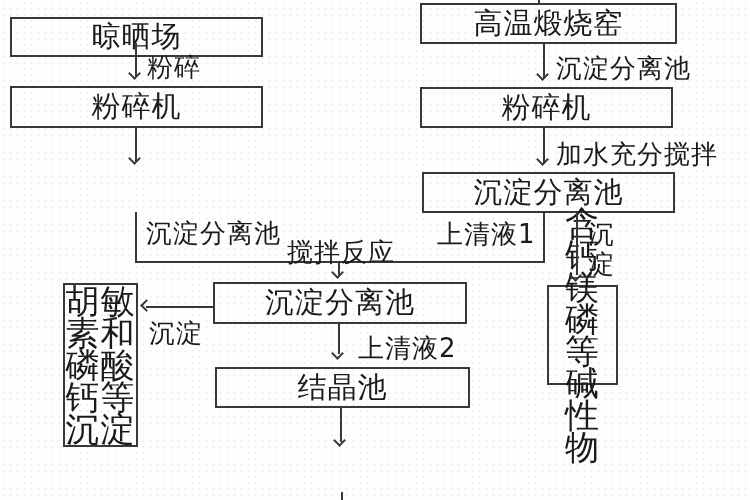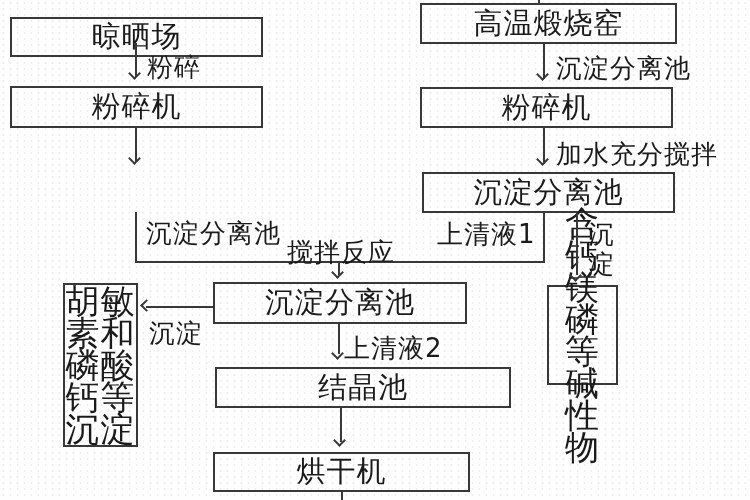--- a/index.html
+++ b/index.html
@@ -45,22 +45,21 @@
 <div id="canvas">
 
   <div class="box" style="left:10px;top:17px;width:253px;height:40px">晾晒场</div>
   <div class="box" style="left:10px;top:86px;width:253px;height:42px">粉碎机</div>
 
   <div class="box" style="left:420px;top:3px;width:257px;height:41px">高温煅烧窑</div>
   <div class="box" style="left:420px;top:87px;width:253px;height:41px">粉碎机</div>
   <div class="box" style="left:422px;top:172px;width:253px;height:41px">沉淀分离池</div>
 
   <div class="box" style="left:213px;top:282px;width:254px;height:42px">沉淀分离池</div>
-  <div class="box" style="left:215px;top:367px;width:296px;height:41px">结晶池</div>
-  <div class="box" style="left:213px;top:452px;width:257px;height:40px">烘干机</div>
+  <div class="box" style="left:215px;top:367px;width:255px;height:41px">结晶池</div>
 
   <div class="vbox" style="left:63px;top:283px;width:75px;height:164px">胡敏
 素和
 磷酸
 钙等
 沉淀</div>
   <div class="vbox" style="left:547px;top:285px;width:71px;height:100px">含钙
 镁磷
 等碱
 性物</div>
@@ -95,20 +94,20 @@
   <div class="chev chev-down" style="left:571px;top:271px"></div>
   <div class="vlbl" style="left:588px;top:219px">沉
 淀</div>
 
   <div class="hline" style="left:146px;top:306px;width:67px"></div>
   <div class="chev chev-left" style="left:142px;top:301px"></div>
   <div class="lbl" style="left:149px;top:316px">沉淀</div>
 
   <div class="vline" style="left:338px;top:324px;height:30px"></div>
   <div class="chev chev-down" style="left:333px;top:349px"></div>
-  <div class="lbl" style="left:344px;top:331px">上清液2</div>
+  <div class="lbl" style="left:358px;top:331px">上清液2</div>
 
   <div class="vline" style="left:340px;top:408px;height:34px"></div>
   <div class="chev chev-down" style="left:335px;top:436px"></div>
 
   <div class="vline" style="left:341px;top:492px;height:8px"></div>
 
 </div>
 
 </body></html>

